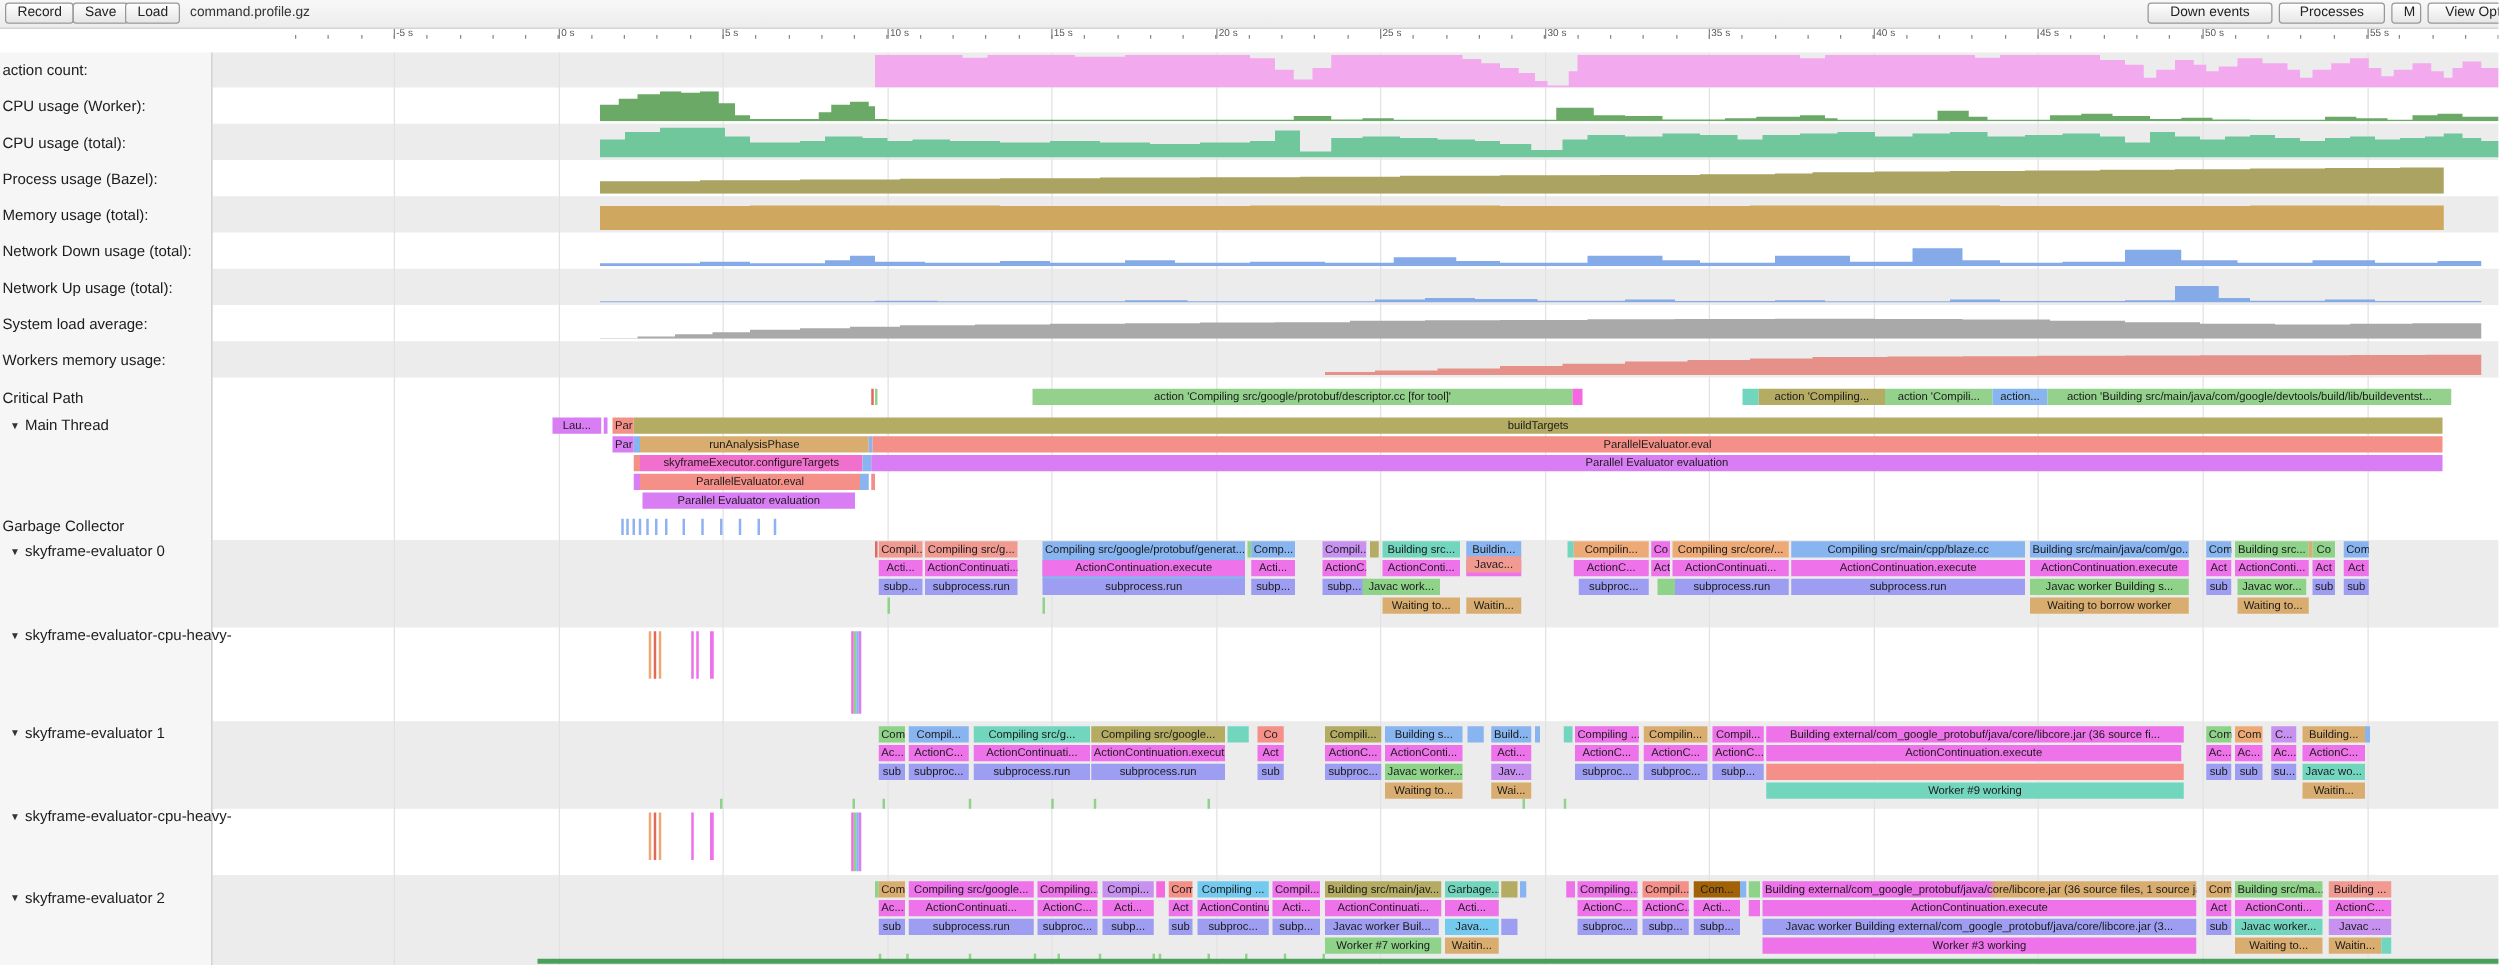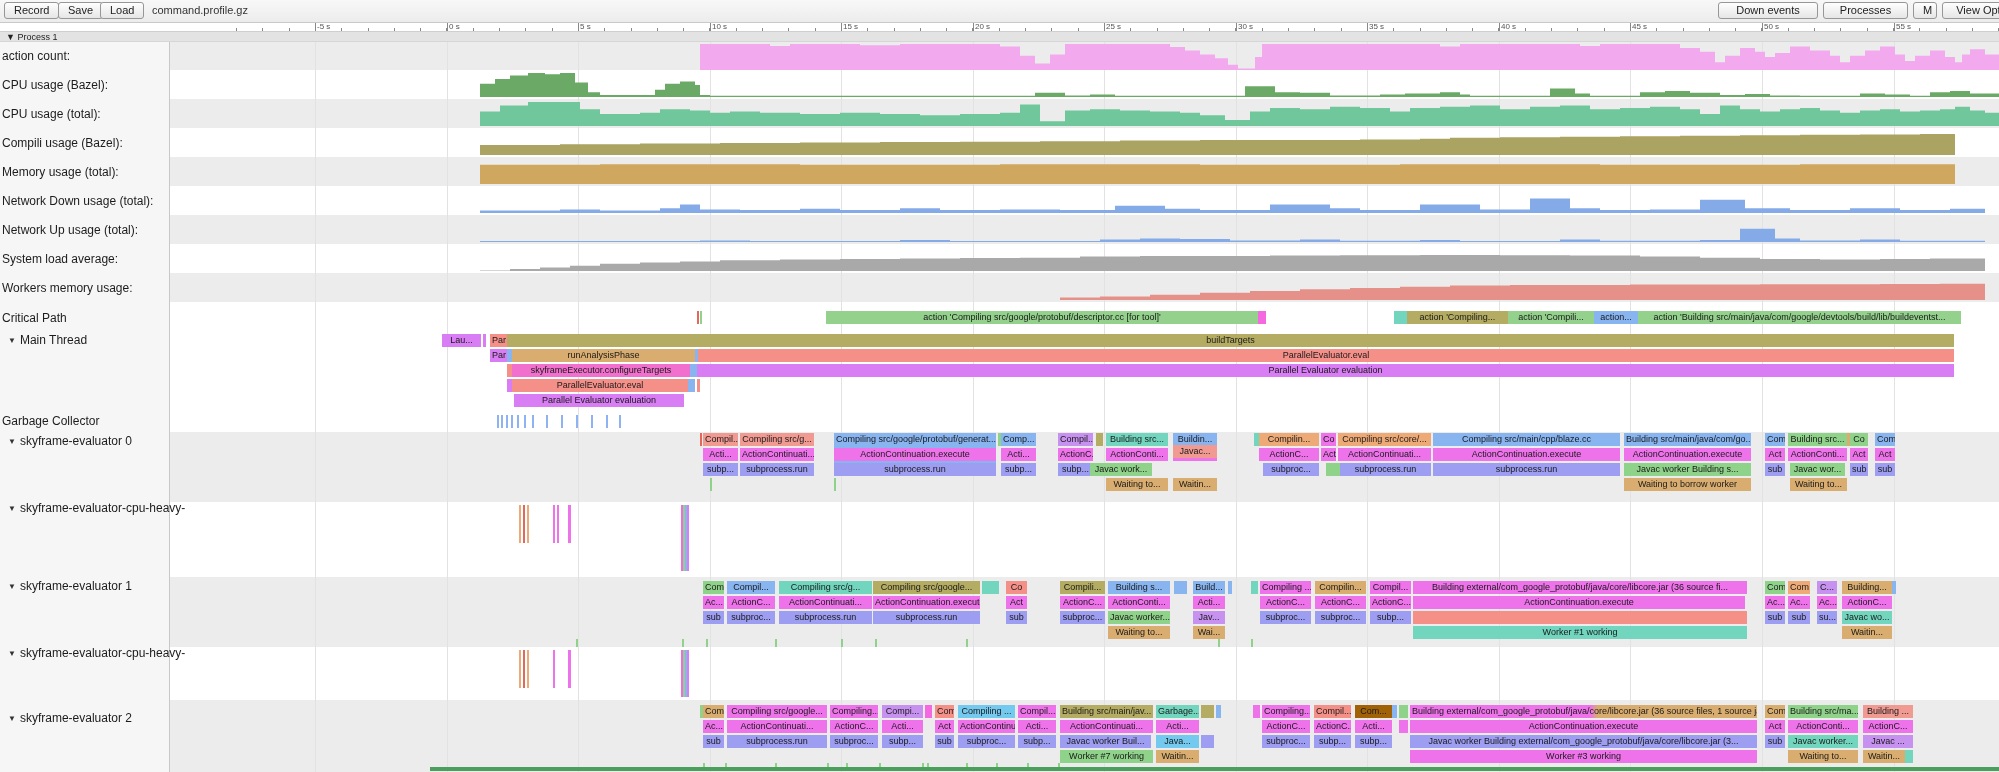--- a/index.html
+++ b/index.html
@@ -138,21 +138,20 @@
       <div class="rtick" style="left: 1329px; height: 8px;"></div>
       <span class="rlabel" style="left: 1331px;">40 s</span>
       <div class="rtick" style="left: 1460px; height: 8px;"></div>
       <span class="rlabel" style="left: 1462px;">45 s</span>
       <div class="rtick" style="left: 1592px; height: 8px;"></div>
       <span class="rlabel" style="left: 1594px;">50 s</span>
       <div class="rtick" style="left: 1724px; height: 8px;"></div>
       <span class="rlabel" style="left: 1726px;">55 s</span>
     </div>
 
-  <div id="process-header"><span>▼&nbsp;</span><span>Process 1</span></div>
 
   <div id="sidebar-bg"></div>
   <div id="timeline">
       <div class="stripe" style="top: 42px; height: 28px; background: rgb(236, 236, 236);"></div>
       <div class="stripe" style="top: 99px; height: 29px; background: rgb(236, 236, 236);"></div>
       <div class="stripe" style="top: 157px; height: 29px; background: rgb(236, 236, 236);"></div>
       <div class="stripe" style="top: 215px; height: 29px; background: rgb(236, 236, 236);"></div>
       <div class="stripe" style="top: 273px; height: 29px; background: rgb(236, 236, 236);"></div>
       <div class="stripe" style="top: 432px; height: 70px; background: rgb(236, 236, 236);"></div>
       <div class="stripe" style="top: 577px; height: 70px; background: rgb(236, 236, 236);"></div>
@@ -354,21 +353,21 @@
       <div class="bar" title="subproc..." style="left: 1260px; top: 611px; width: 51px; height: 13px; line-height: 13px; background: rgb(157, 157, 242);"><span>subproc...</span></div>
       <div class="bar" title="subproc..." style="left: 1315px; top: 611px; width: 51px; height: 13px; line-height: 13px; background: rgb(157, 157, 242);"><span>subproc...</span></div>
       <div class="bar" title="subp..." style="left: 1370px; top: 611px; width: 41px; height: 13px; line-height: 13px; background: rgb(157, 157, 242);"><span>subp...</span></div>
       <div class="bar" style="left: 1413px; top: 611px; width: 334px; height: 13px; line-height: 13px; background: rgb(245, 144, 137);"></div>
       <div class="bar" title="sub" style="left: 1765px; top: 611px; width: 20px; height: 13px; line-height: 13px; background: rgb(157, 157, 242);"><span>sub</span></div>
       <div class="bar" title="sub" style="left: 1788px; top: 611px; width: 22px; height: 13px; line-height: 13px; background: rgb(157, 157, 242);"><span>sub</span></div>
       <div class="bar" title="su..." style="left: 1817px; top: 611px; width: 20px; height: 13px; line-height: 13px; background: rgb(157, 157, 242);"><span>su...</span></div>
       <div class="bar" title="Javac wo..." style="left: 1842px; top: 611px; width: 50px; height: 13px; line-height: 13px; background: rgb(114, 214, 191);"><span>Javac wo...</span></div>
       <div class="bar" title="Waiting to..." style="left: 1108px; top: 626px; width: 62px; height: 13px; line-height: 13px; background: rgb(217, 173, 111);"><span>Waiting to...</span></div>
       <div class="bar" title="Wai..." style="left: 1193px; top: 626px; width: 32px; height: 13px; line-height: 13px; background: rgb(217, 173, 111);"><span>Wai...</span></div>
-      <div class="bar" title="Worker #1 working" style="left: 1413px; top: 626px; width: 334px; height: 13px; line-height: 13px; background: rgb(114, 214, 191);"><span>Worker #1 working</span></div>
+      <div class="bar" title="Worker #1 working" style="left: 1413px; top: 626px; width: 334px; height: 13px; line-height: 13px; background: rgb(114, 214, 191);"><span>Worker #9 working</span></div>
       <div class="bar" title="Waitin..." style="left: 1842px; top: 626px; width: 50px; height: 13px; line-height: 13px; background: rgb(217, 173, 111);"><span>Waitin...</span></div>
       <div class="bar" style="left: 576px; top: 639px; width: 2px; height: 8px; line-height: 8px; background: rgb(143, 210, 137);"></div>
       <div class="bar" style="left: 682px; top: 639px; width: 2px; height: 8px; line-height: 8px; background: rgb(143, 210, 137);"></div>
       <div class="bar" style="left: 706px; top: 639px; width: 2px; height: 8px; line-height: 8px; background: rgb(143, 210, 137);"></div>
       <div class="bar" style="left: 775px; top: 639px; width: 2px; height: 8px; line-height: 8px; background: rgb(143, 210, 137);"></div>
       <div class="bar" style="left: 841px; top: 639px; width: 2px; height: 8px; line-height: 8px; background: rgb(143, 210, 137);"></div>
       <div class="bar" style="left: 875px; top: 639px; width: 2px; height: 8px; line-height: 8px; background: rgb(143, 210, 137);"></div>
       <div class="bar" style="left: 966px; top: 639px; width: 2px; height: 8px; line-height: 8px; background: rgb(143, 210, 137);"></div>
       <div class="bar" style="left: 1218px; top: 639px; width: 2px; height: 8px; line-height: 8px; background: rgb(143, 210, 137);"></div>
       <div class="bar" style="left: 1251px; top: 639px; width: 2px; height: 8px; line-height: 8px; background: rgb(143, 210, 137);"></div>
@@ -452,23 +451,23 @@
       <div class="bar" style="left: 879px; top: 763px; width: 2px; height: 6px; line-height: 6px; background: rgb(143, 210, 137);"></div>
       <div class="bar" style="left: 922px; top: 763px; width: 2px; height: 6px; line-height: 6px; background: rgb(143, 210, 137);"></div>
       <div class="bar" style="left: 927px; top: 763px; width: 2px; height: 6px; line-height: 6px; background: rgb(143, 210, 137);"></div>
       <div class="bar" style="left: 966px; top: 763px; width: 2px; height: 6px; line-height: 6px; background: rgb(143, 210, 137);"></div>
       <div class="bar" style="left: 996px; top: 763px; width: 2px; height: 6px; line-height: 6px; background: rgb(143, 210, 137);"></div>
       <div class="bar" style="left: 1027px; top: 763px; width: 2px; height: 6px; line-height: 6px; background: rgb(143, 210, 137);"></div>
       <div class="bar" style="left: 1058px; top: 763px; width: 2px; height: 6px; line-height: 6px; background: rgb(143, 210, 137);"></div>
       <div id="bottom-strip" style="left: 430px; top: 767px; width: 1569px; height: 4px; background: rgb(74, 160, 90);"></div>
     </div>
 <div class="side-label" style="left: 2px; top: 49px;"><span>action count:</span></div>
-    <div class="side-label" style="left: 2px; top: 78px;"><span>CPU usage (Bazel):</span></div>
+    <div class="side-label" style="left: 2px; top: 78px;"><span>CPU usage (Worker):</span></div>
     <div class="side-label" style="left: 2px; top: 107px;"><span>CPU usage (total):</span></div>
-    <div class="side-label" style="left: 2px; top: 136px;"><span>Compili usage (Bazel):</span></div>
+    <div class="side-label" style="left: 2px; top: 136px;"><span>Process usage (Bazel):</span></div>
     <div class="side-label" style="left: 2px; top: 165px;"><span>Memory usage (total):</span></div>
     <div class="side-label" style="left: 2px; top: 194px;"><span>Network Down usage (total):</span></div>
     <div class="side-label" style="left: 2px; top: 223px;"><span>Network Up usage (total):</span></div>
     <div class="side-label" style="left: 2px; top: 252px;"><span>System load average:</span></div>
     <div class="side-label" style="left: 2px; top: 281px;"><span>Workers memory usage:</span></div>
     <div class="side-label" style="left: 2px; top: 311px;"><span>Critical Path</span></div>
     <div class="side-label" style="left: 8px; top: 333px;"><span class="caret">▼</span><span>Main Thread</span></div>
     <div class="side-label" style="left: 2px; top: 414px;"><span>Garbage Collector</span></div>
     <div class="side-label" style="left: 8px; top: 434px;"><span class="caret">▼</span><span>skyframe-evaluator 0</span></div>
     <div class="side-label" style="left: 8px; top: 501px;"><span class="caret">▼</span><span>skyframe-evaluator-cpu-heavy-</span></div>

